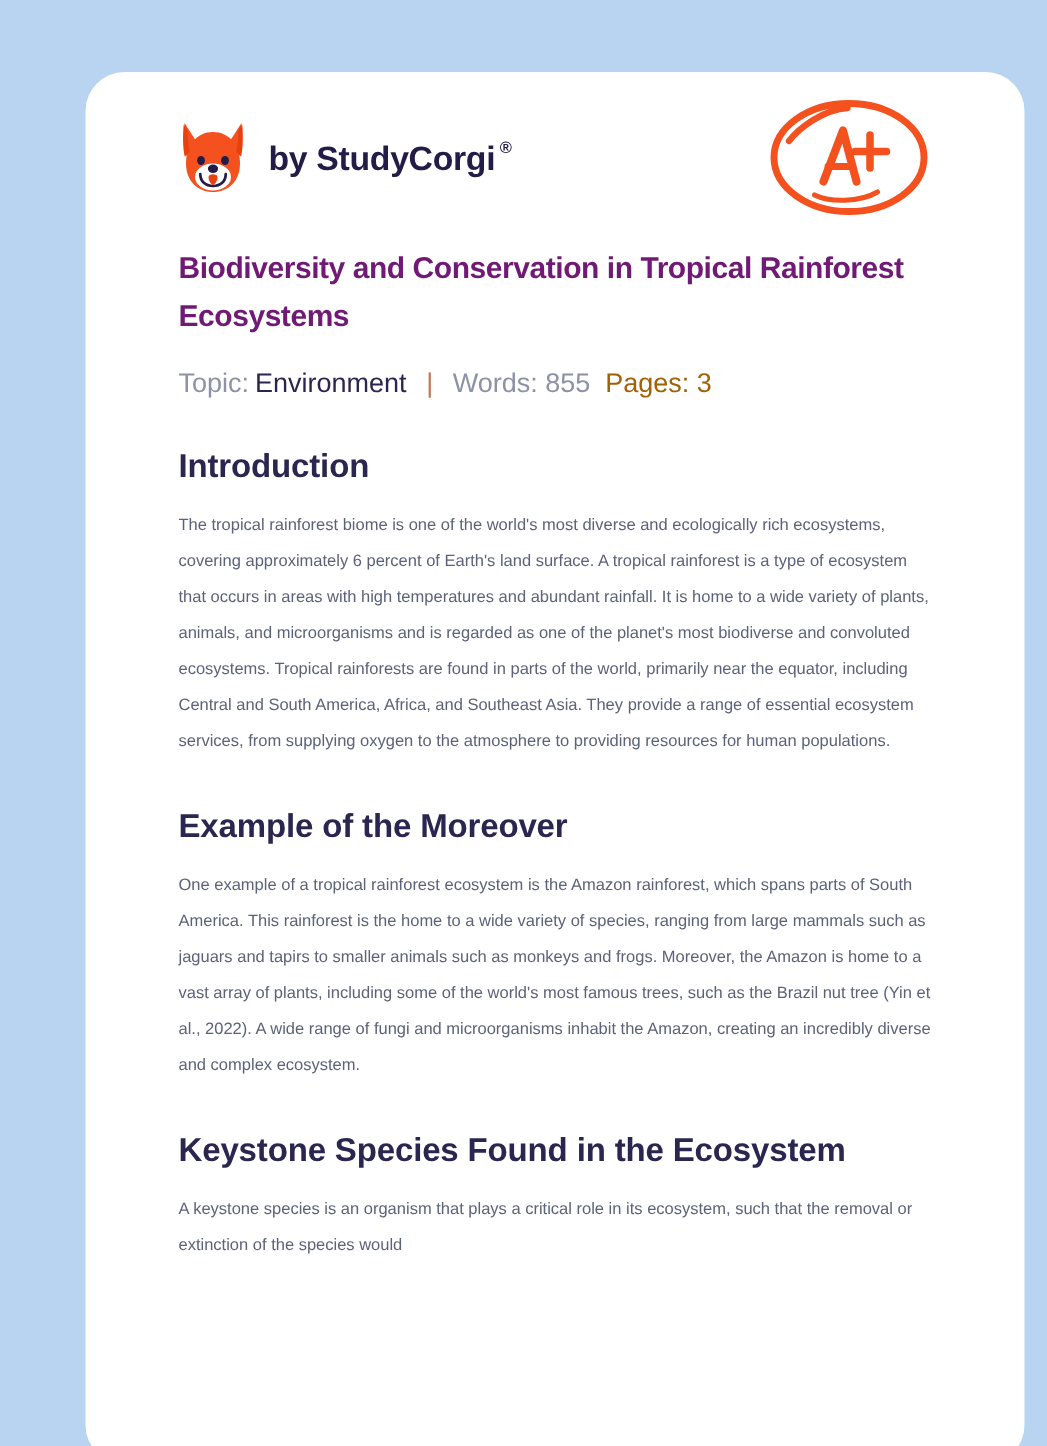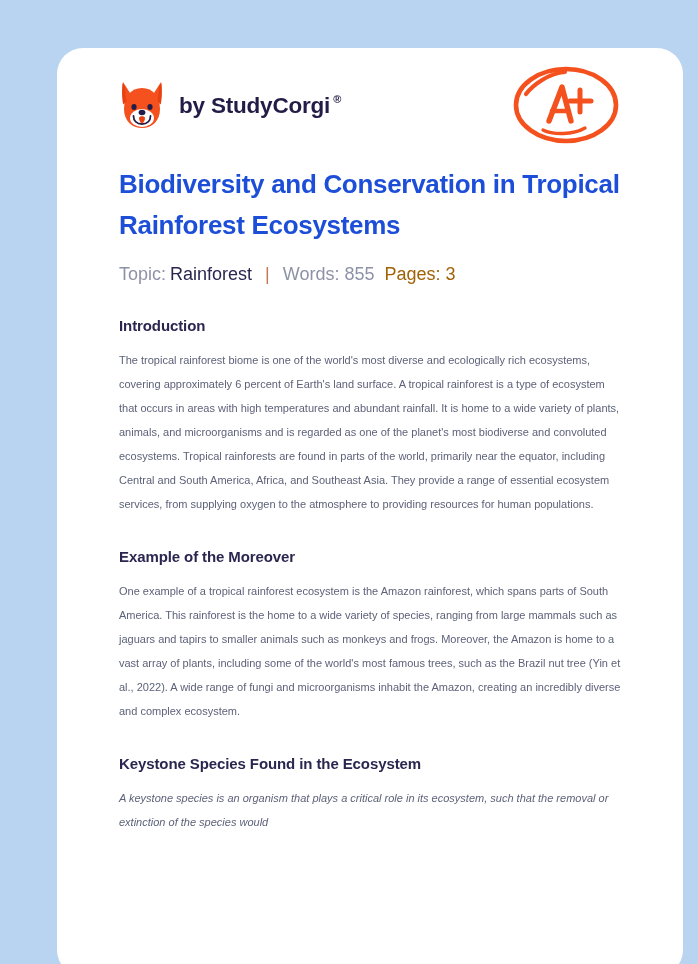--- a/index.html
+++ b/index.html
@@ -61,24 +61,24 @@
     top: 0px;
   }
   .grade-badge {
     width: 112px;
     height: 86px;
     flex: none;
     display: block;
   }
   
   .doc-title {
-    font-size: 26px;
+    font-size: 20px;
     line-height: 1.58;
     font-weight: 700;
-    color: #1d4ed8;
+    color: #701a75;
     letter-spacing: -0.3px;
     margin: 0;
     padding-top: 6px;
   }
   .meta {
     font-size: 18px;
     color: #8d92a6;
     margin-top: 18px;
     display: flex;
     align-items: center;
@@ -91,36 +91,35 @@
     text-decoration: none;
   }
   .meta .sep {
     color: #c4784f;
     margin: 0 13px;
   }
   .meta .words { color: #8d92a6; text-align: right; }
   .meta .pages { color: #a16207; margin-left: 10px; }
   
   h2.section {
-    font-size: 15px;
+    font-size: 22px;
     font-weight: 700;
     color: #2b2650;
     margin: 32px 0 0 0;
     letter-spacing: -0.1px;
   }
   p.para {
     font-size: 11px;
     line-height: 24px;
     color: #5c6279;
     margin: 14px 0 0 0;
     text-align: left;
   }
   p.para.last {
     margin-bottom: 0;
-    font-style: italic;
   }
 </style>
 </head>
 <body>
 
 <div id="page">
   <div class="inner">
 
     <div class="header">
       <div class="brand">
@@ -151,21 +150,21 @@
         <path d="M71 27 L71 49" fill="none" stroke="#f4511e" stroke-width="5" stroke-linecap="round"></path>
         <path d="M61 38 L82 38" fill="none" stroke="#f4511e" stroke-width="5" stroke-linecap="round"></path>
         <path d="M34 67 C44 72 64 72 76 65" fill="none" stroke="#f4511e" stroke-width="3.4" stroke-linecap="round"></path>
       </svg>
     </div>
 
     <h1 class="doc-title">Biodiversity and Conservation in Tropical Rainforest Ecosystems</h1>
 
     <div class="meta">
       <span class="topic-label">Topic:</span>
-      <a class="topic-value" href="#">Rainforest</a>
+      <a class="topic-value" href="#">Environment</a>
       <span class="sep">|</span>
       <span class="words">Words: 855</span>
       <span class="pages">Pages: 3</span>
     </div>
 
     <h2 class="section">Introduction</h2>
     <p class="para">The tropical rainforest biome is one of the world's most diverse and ecologically rich ecosystems, covering approximately 6 percent of Earth's land surface. A tropical rainforest is a type of ecosystem that occurs in areas with high temperatures and abundant rainfall. It is home to a wide variety of plants, animals, and microorganisms and is regarded as one of the planet's most biodiverse and convoluted ecosystems. Tropical rainforests are found in parts of the world, primarily near the equator, including Central and South America, Africa, and Southeast Asia. They provide a range of essential ecosystem services, from supplying oxygen to the atmosphere to providing resources for human populations.</p>
 
     <h2 class="section">Example of the Moreover</h2>
     <p class="para">One example of a tropical rainforest ecosystem is the Amazon rainforest, which spans parts of South America. This rainforest is the home to a wide variety of species, ranging from large mammals such as jaguars and tapirs to smaller animals such as monkeys and frogs. Moreover, the Amazon is home to a vast array of plants, including some of the world's most famous trees, such as the Brazil nut tree (Yin et al., 2022). A wide range of fungi and microorganisms inhabit the Amazon, creating an incredibly diverse and complex ecosystem.</p>

